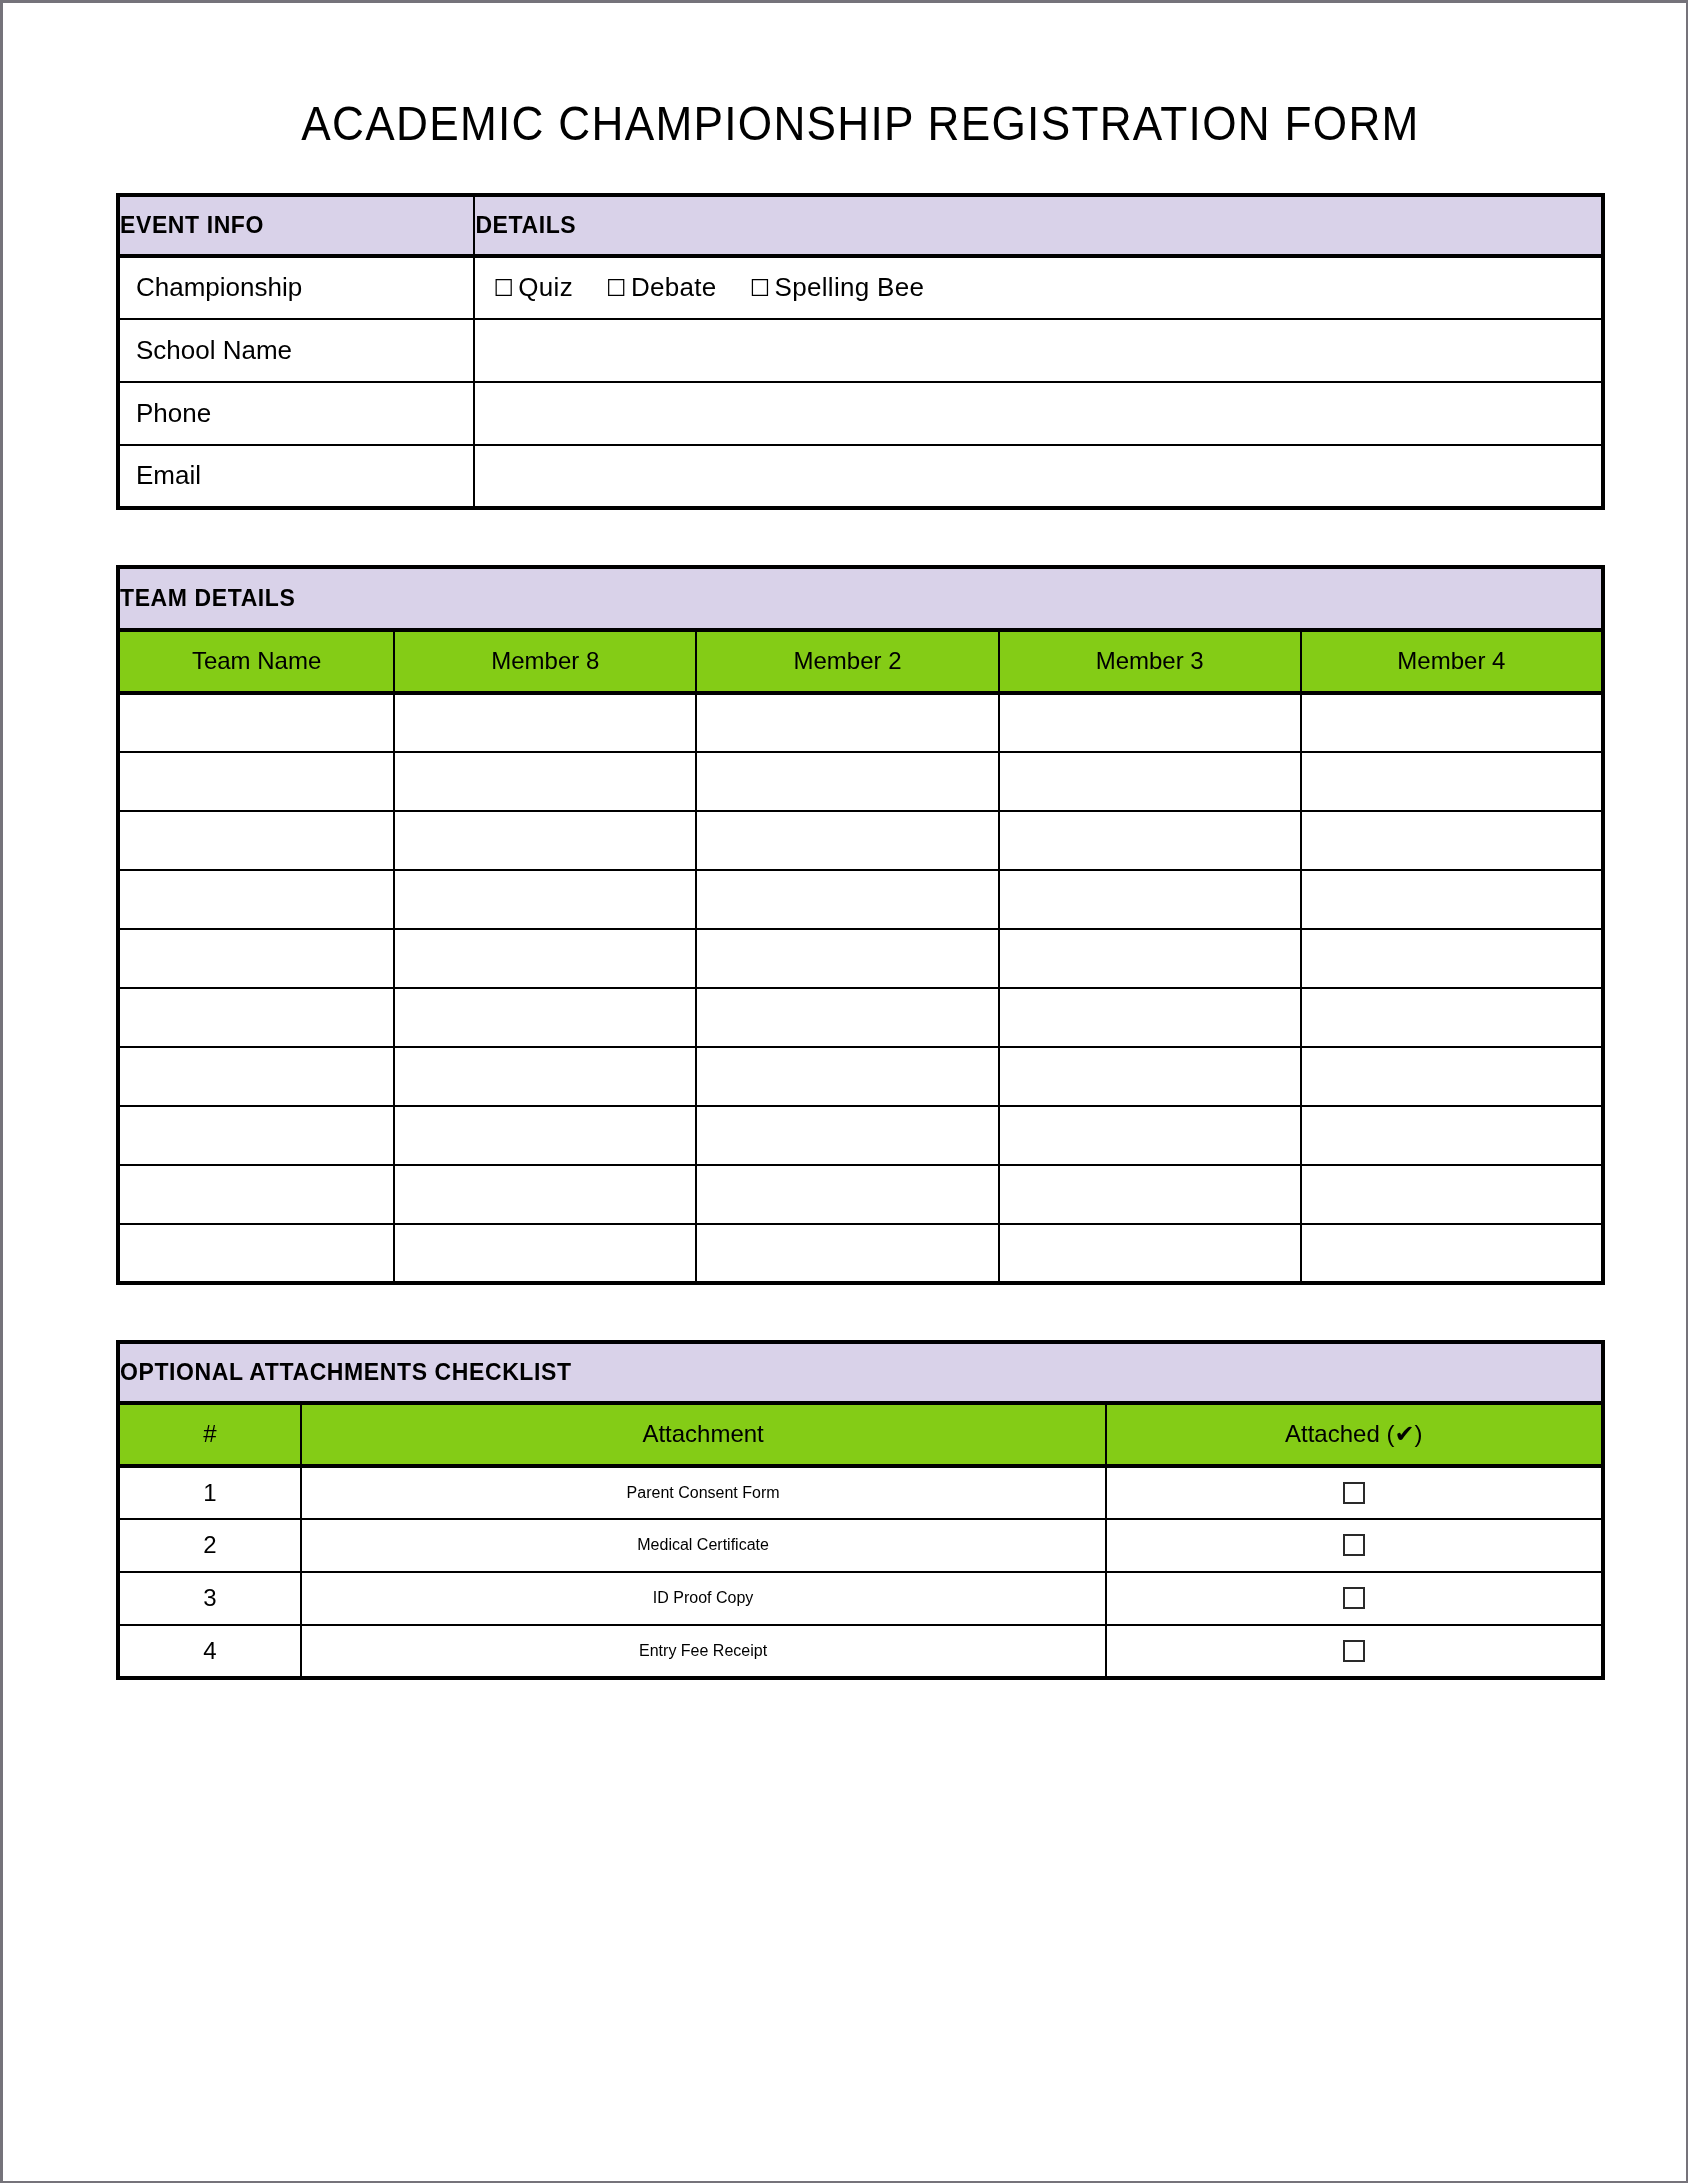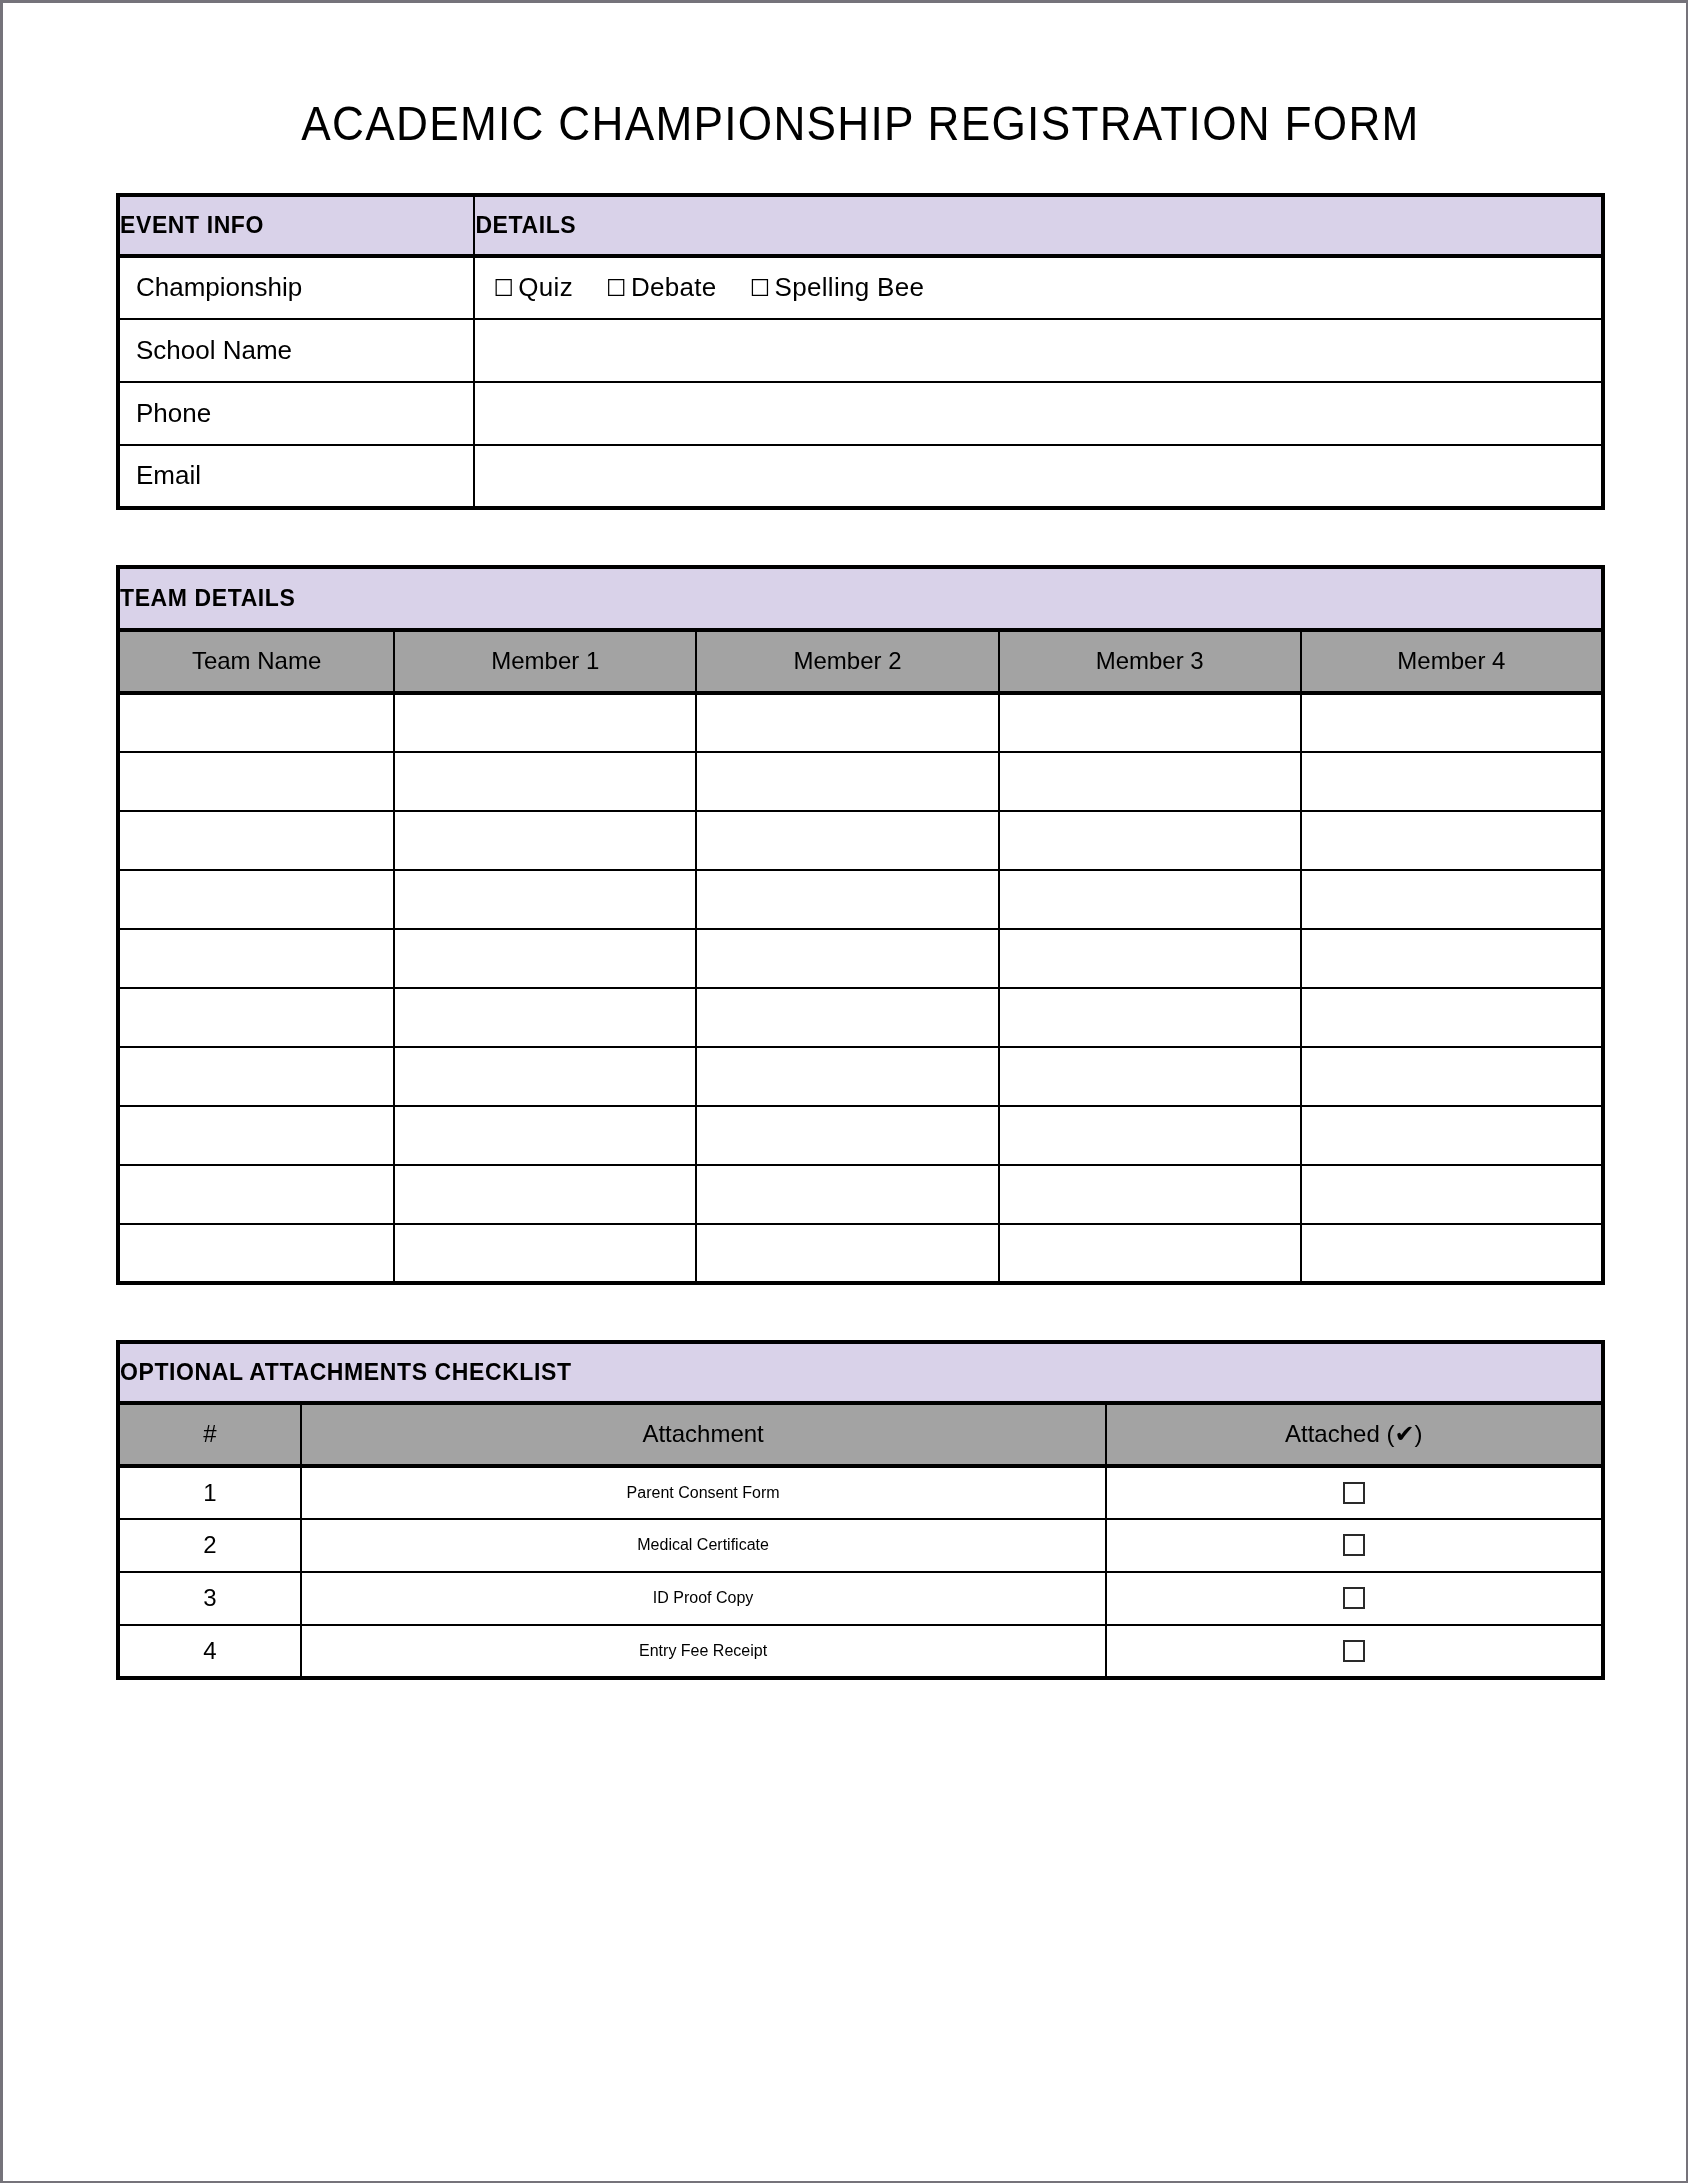--- a/index.html
+++ b/index.html
@@ -77,21 +77,21 @@
     font-weight: 700;
     font-size: 23px;
     letter-spacing: 0.6px;
     height: 61px;
     border-bottom: 4px solid #000000 !important;
   }
   .section-head.tall { height: 63px; }
 
   
   .col-head {
-    background: #a3a3a3;
+    background: #84cc16;
     text-align: center;
     font-size: 24px;
     height: 63px;
     border-bottom: 4px solid #000000 !important;
   }
 
   .lbl-cell {
     text-align: left;
     padding-left: 16px;
     font-size: 26px;
@@ -209,21 +209,21 @@
         <col style="width:20.35%">
         <col style="width:20.35%">
         <col style="width:20.35%">
       </colgroup>
       <thead>
         <tr>
           <th class="section-head tall" colspan="5">TEAM DETAILS</th>
         </tr>
         <tr>
           <th class="col-head">Team Name</th>
-          <th class="col-head">Member 1</th>
+          <th class="col-head">Member 8</th>
           <th class="col-head">Member 2</th>
           <th class="col-head">Member 3</th>
           <th class="col-head">Member 4</th>
         </tr>
       </thead>
       <tbody id="team-body">
           <tr class="team-row">
             <td></td>
             <td></td>
             <td></td>

